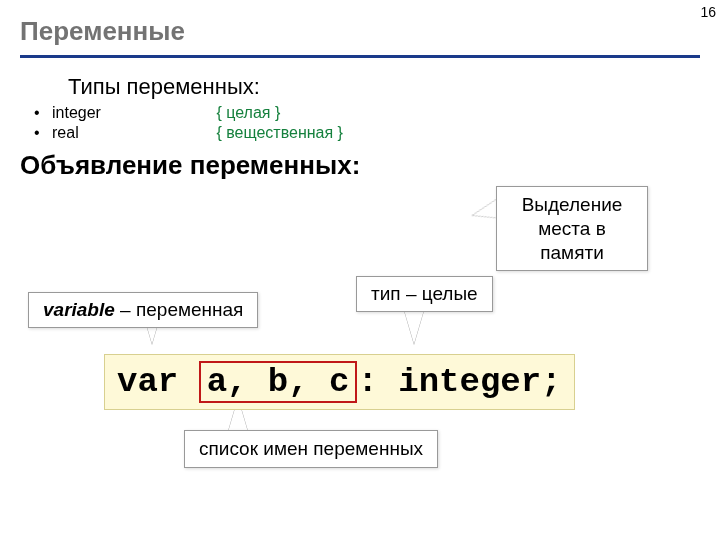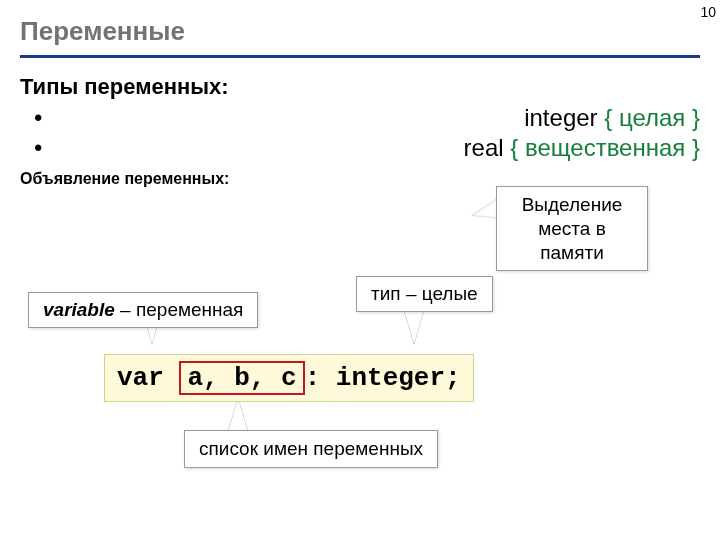--- a/index.html
+++ b/index.html
@@ -21,45 +21,45 @@
     .title {
       font-size: 26px;
       font-weight: bold;
       color: #737373;
       padding-bottom: 8px;
       border-bottom: 3px solid #1a3a8a;
       margin-bottom: 16px;
     }
     .subtitle {
       font-size: 22px;
-      font-weight: bold;
+      font-weight: normal;
       color: #000;
       margin-bottom: 4px;
+      margin-left: 48px;
     }
     .bullet-list {
       list-style: none;
       padding-left: 32px;
       margin-bottom: 8px;
     }
     .bullet-list li {
-      font-size: 24px;
+      font-size: 16px;
       color: #000;
       margin-bottom: 2px;
       position: relative;
-      text-align: right;
     }
     .bullet-list li::before {
       content: "•";
       position: absolute;
       left: -18px;
     }
     .type-name { display: inline-block; width: 160px; }
     .type-desc { color: #15803d; }
     .section2 {
-      font-size: 16px;
+      font-size: 26px;
       font-weight: bold;
       color: #000;
       margin-top: 6px;
     }
 
     .callout {
       position: absolute;
       border: 1px solid #999;
       background: #fff;
       padding: 6px 14px;
@@ -112,36 +112,36 @@
     }
 
     .code-block {
       position: absolute;
       left: 104px;
       top: 354px;
       background: #fef9d8;
       border: 1px solid #d8d090;
       padding: 6px 12px;
       font-family: "Courier New", monospace;
-      font-size: 26px;
+      font-size: 34px;
       font-weight: bold;
     }
     .code-keyword { color: #000; }
     .code-vars-wrap {
       display: inline-block;
       border: 2px solid #c01818;
       padding: 0 6px;
       color: #000;
     }
     .code-type { color: #000; }
   </style>
 </head>
 <body>
 
-<div class="page-number">10</div>
+<div class="page-number">16</div>
 
 <h1 class="title">Переменные</h1>
 
 <div class="subtitle">Типы переменных:</div>
 <ul class="bullet-list">
   <li>
     <span class="type-name">integer</span>
     <span class="type-desc">{ целая }</span>
   </li>
   <li>

